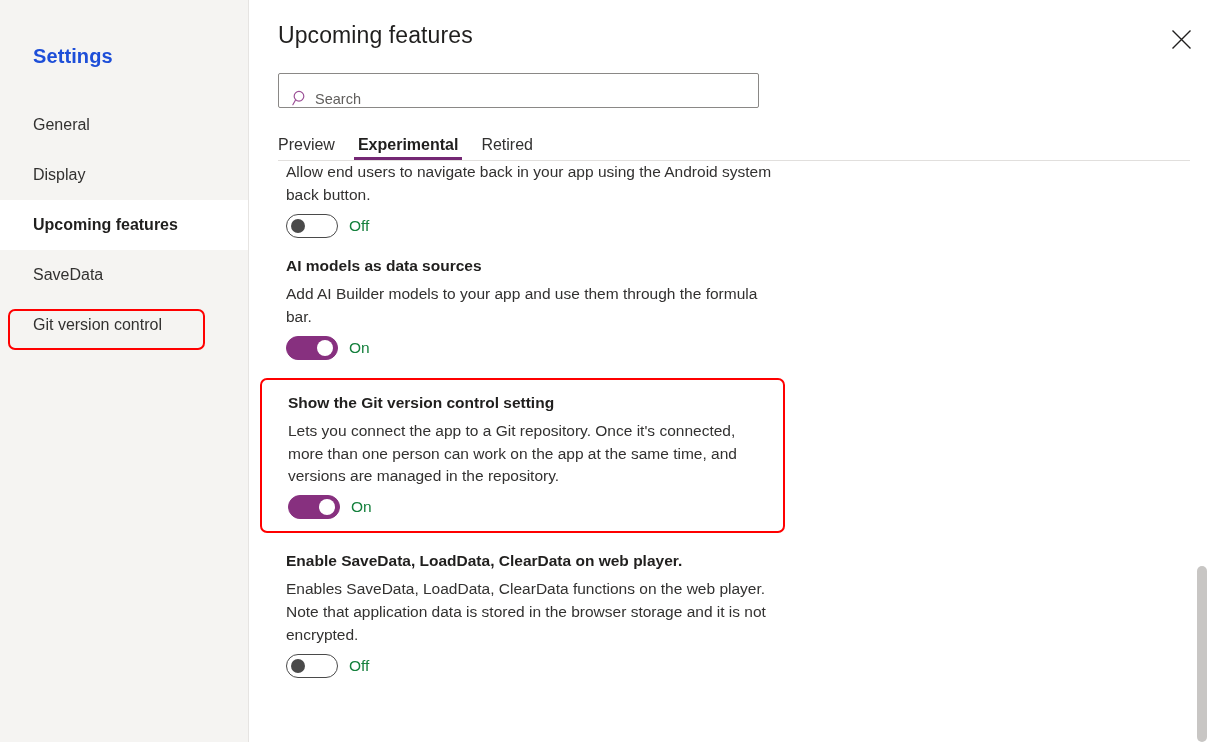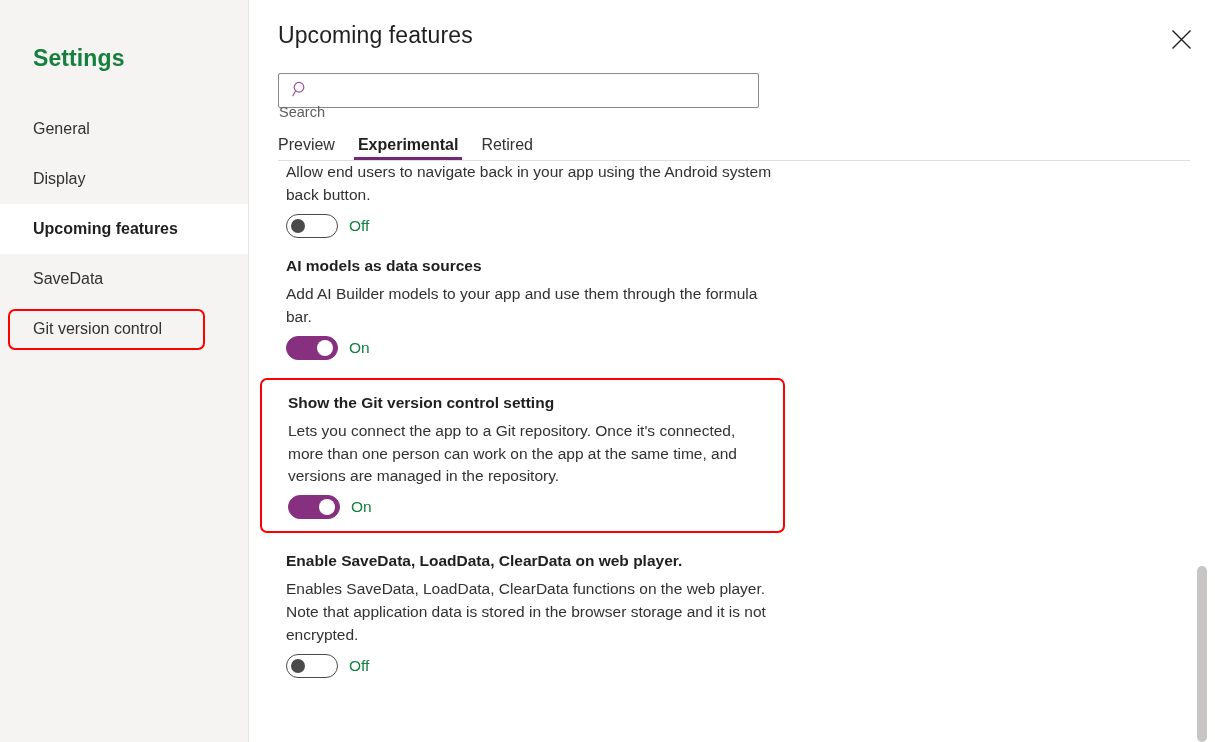--- a/index.html
+++ b/index.html
@@ -22,23 +22,23 @@
   
   .sidebar {
     width: 249px;
     height: 742px;
     background: #f5f4f2;
     border-right: 1px solid #e6e4e2;
     flex: 0 0 249px;
     position: relative;
   }
   .sidebar-title {
-    font-size: 23px;
+    font-size: 20px;
     font-weight: 600;
-    color: #15803d;
+    color: #1d4ed8;
     padding: 45px 0 0 33px;
     letter-spacing: 0.1px;
   }
   .nav-list {
     margin-top: 32px;
   }
   .nav-item {
     height: 50px;
     display: flex;
     align-items: center;
@@ -103,23 +103,22 @@
 
   .search-wrap {
     position: absolute;
     left: 29px;
     top: 73px;
     width: 481px;
     height: 35px;
     border: 1px solid #8a8886;
     border-radius: 2px;
     display: flex;
-    align-items: flex-start;
-    background: #ffffff;
-    flex-direction: column;
+    align-items: flex-end;
+    background: #ffffff;
   }
   .search-icon {
     width: 30px;
     display: flex;
     align-items: center;
     justify-content: center;
     margin-left: 6px;
     flex: 0 0 30px;
   }
   .search-input {

